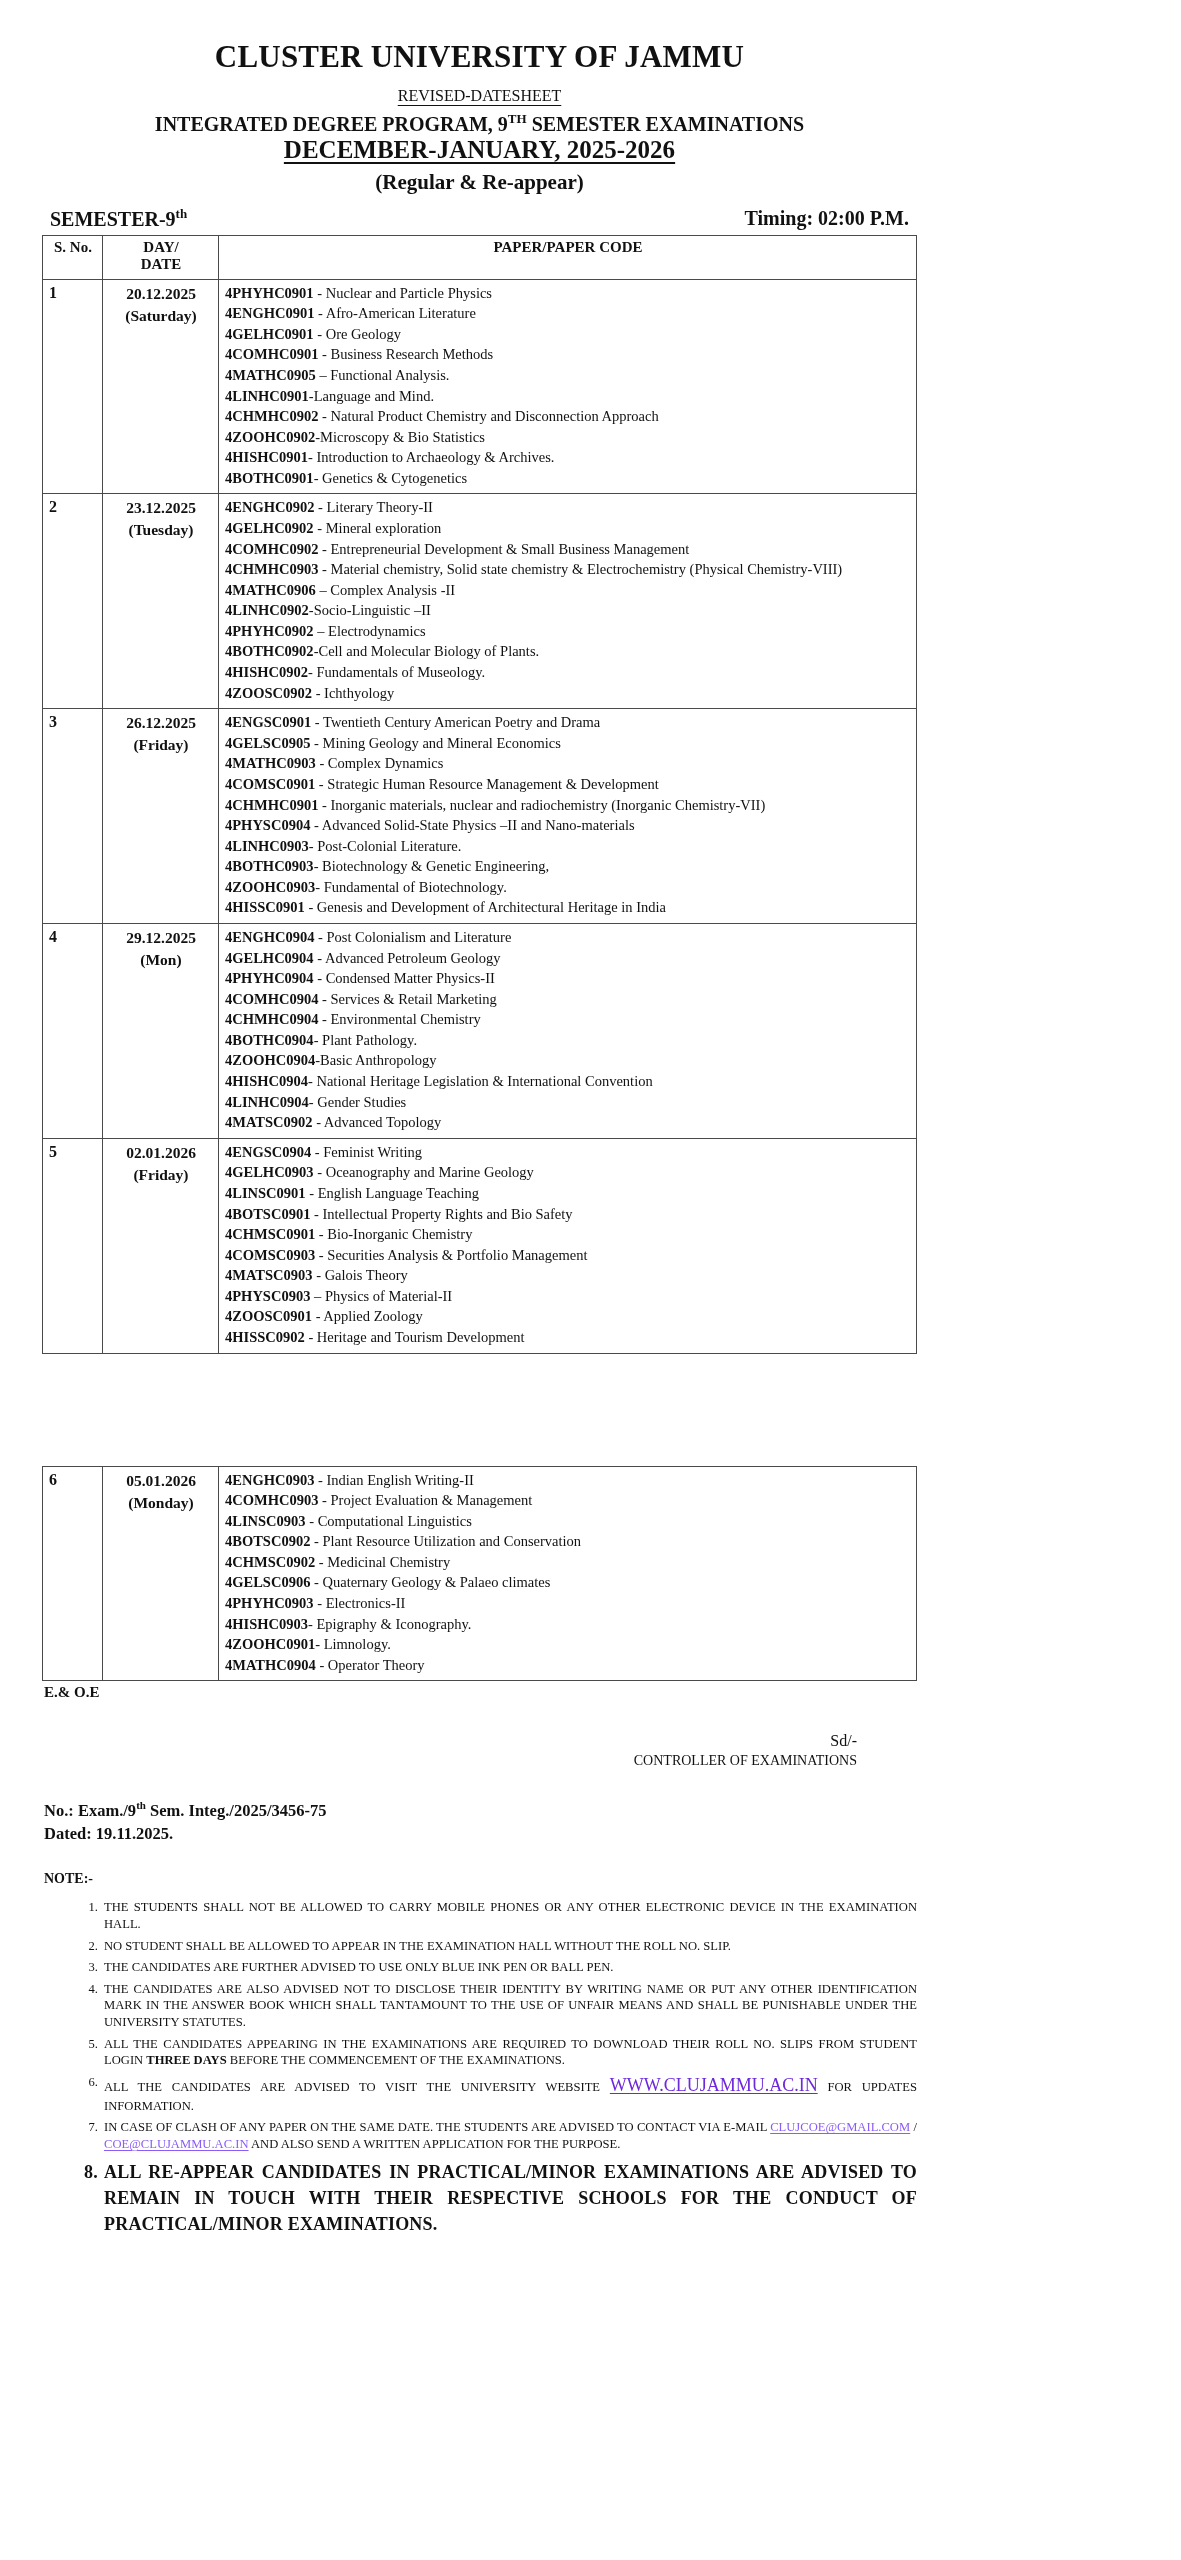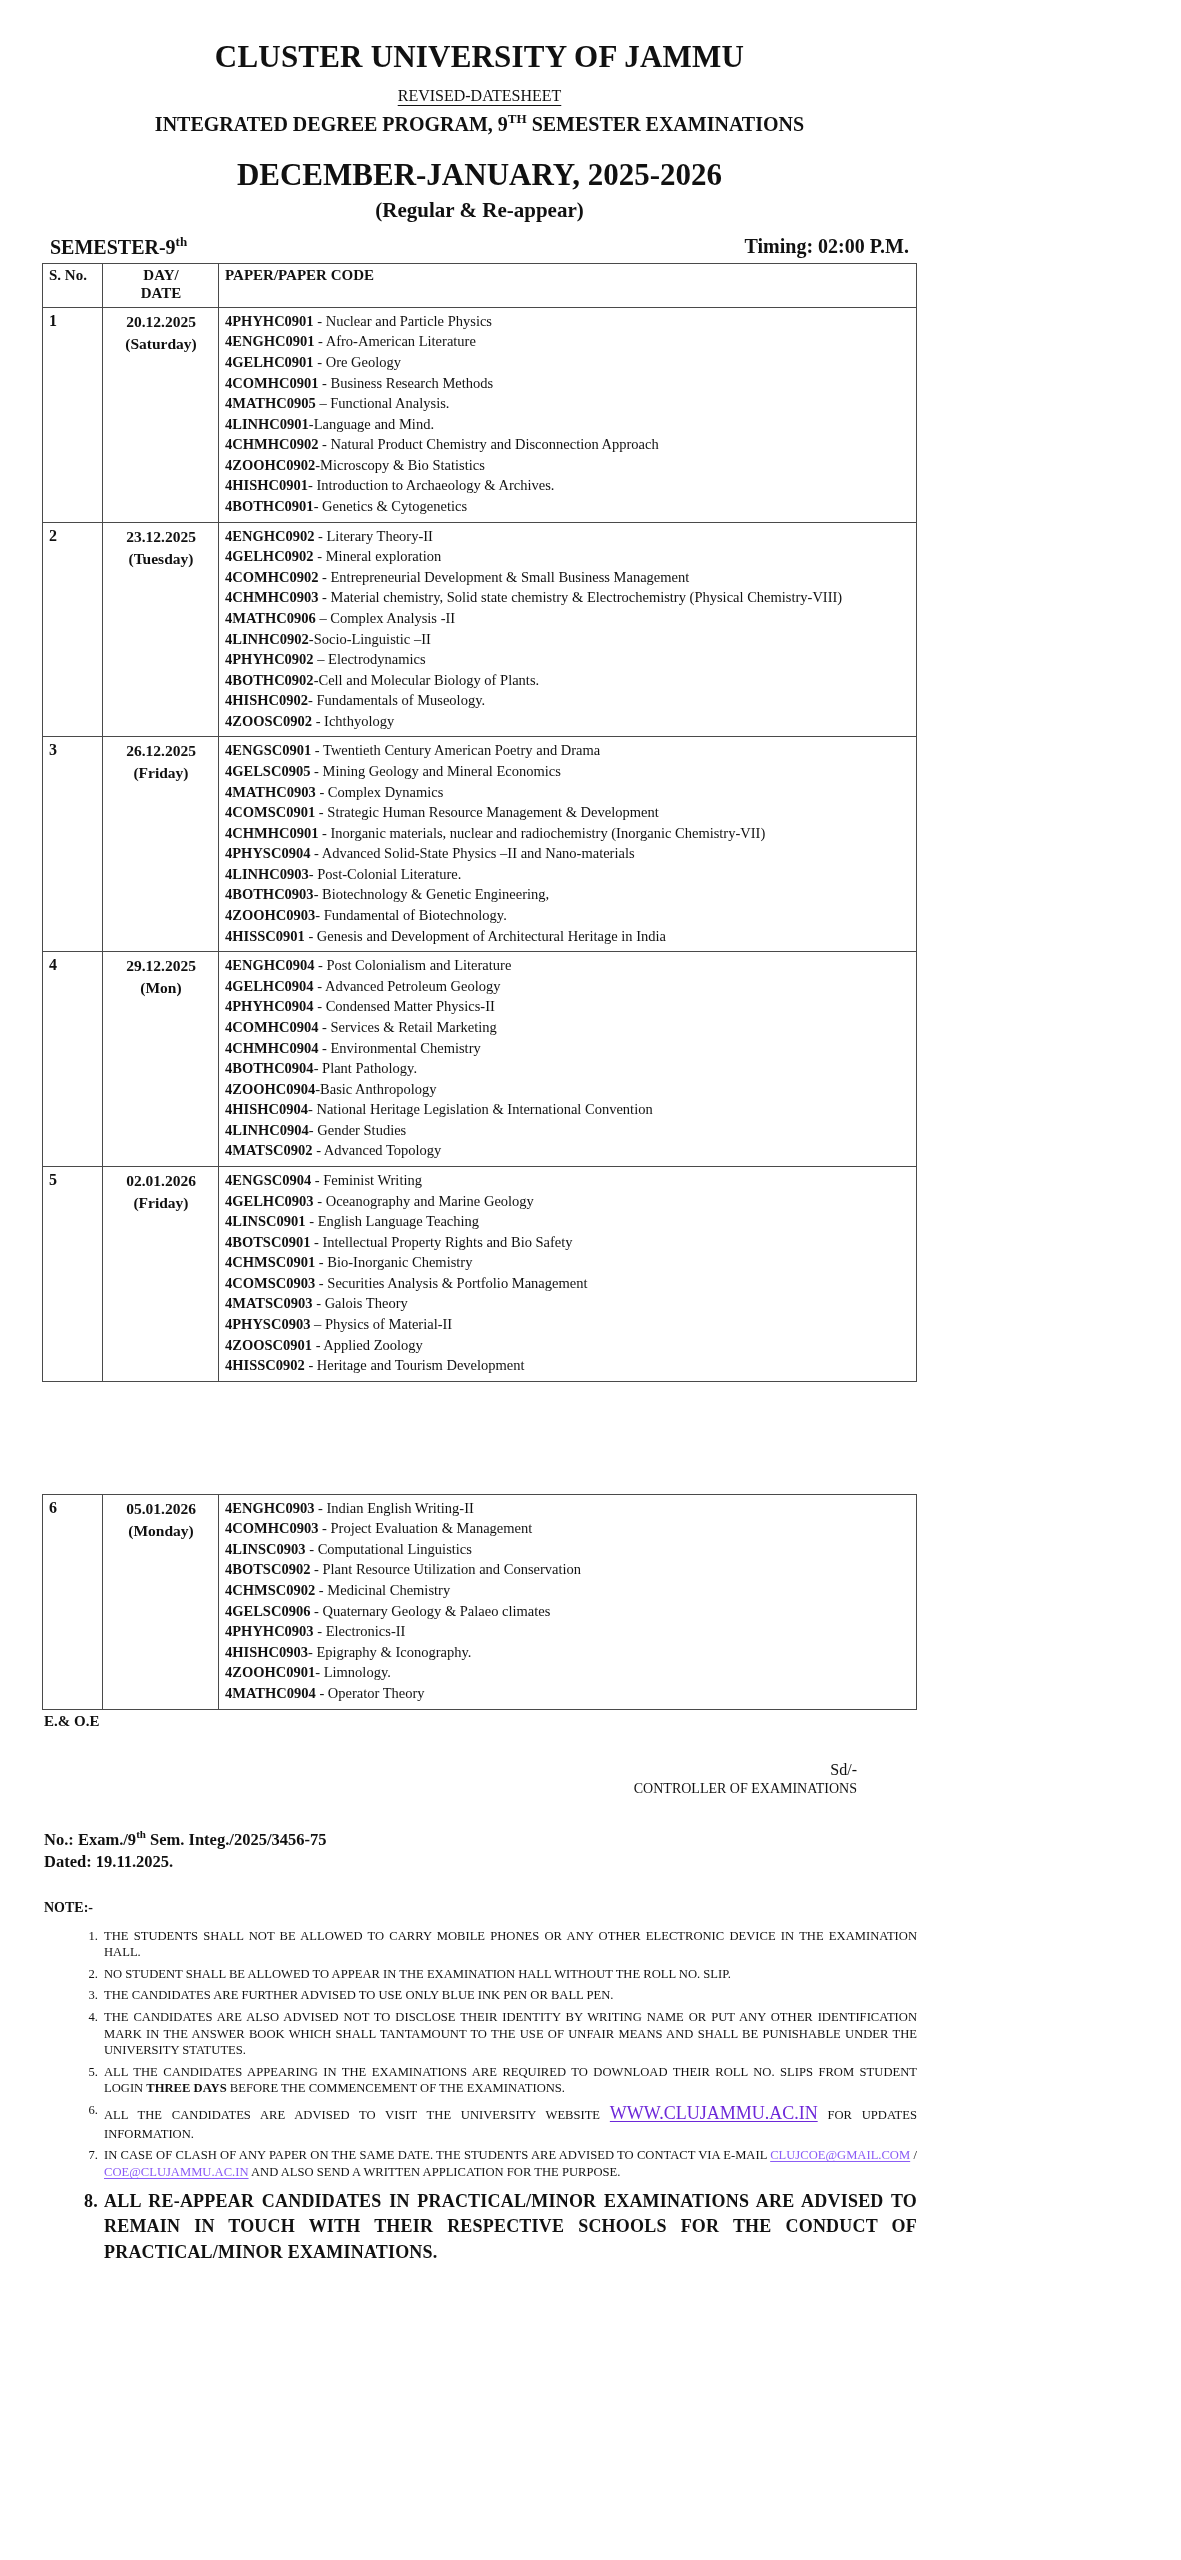--- a/index.html
+++ b/index.html
@@ -41,25 +41,26 @@
     margin-top: 12px;
   }
   .hdr-prog {
     font-size: 20px;
     font-weight: bold;
     line-height: 1.2;
     margin-top: 5px;
   }
   .hdr-prog .sup { font-size: 13px; vertical-align: super; }
   .hdr-session {
-    font-size: 31px;
-    font-weight: bold;
+    font-size: 25px;
+    font-weight: bold;
+    text-decoration: underline;
     text-underline-offset: 4px;
     line-height: 1.2;
-    margin-top: 21px;
+    margin-top: 0;
   }
   .hdr-mode {
     font-size: 21px;
     font-weight: bold;
     line-height: 1.25;
     margin-top: 4px;
   }
 
   
   .meta-row {
@@ -84,21 +85,21 @@
     vertical-align: top;
     padding: 3px 5px 5px 6px;
   }
   col.c-sno  { width: 60px; }
   col.c-date { width: 116px; }
   col.c-paper{ width: auto; }
 
   th.h-sno, th.h-date, th.h-paper {
     font-size: 15px;
     font-weight: bold;
-    text-align: left;
+    text-align: center;
     padding-top: 3px;
     padding-bottom: 2px;
     line-height: 1.15;
   }
   th.h-date { text-align: center; }
 
   td.sno {
     font-size: 16px;
     font-weight: bold;
     text-align: left;

